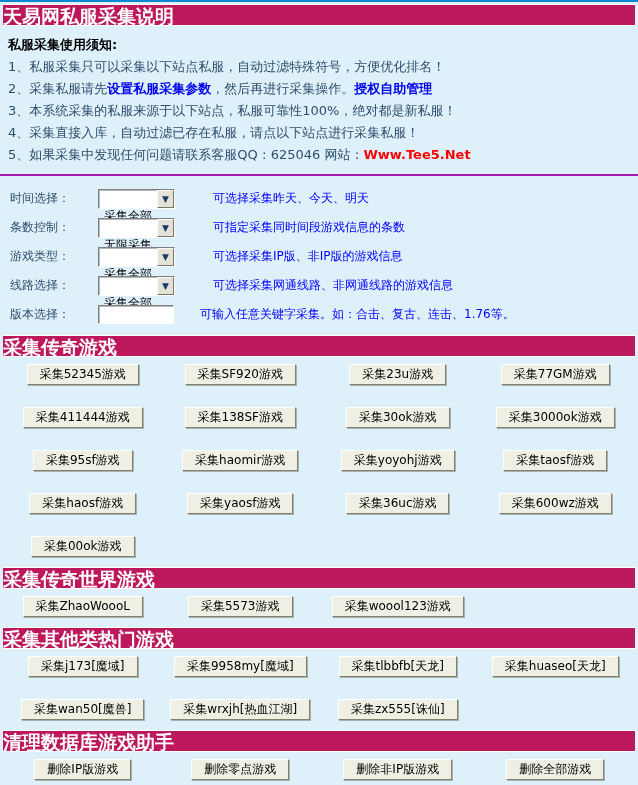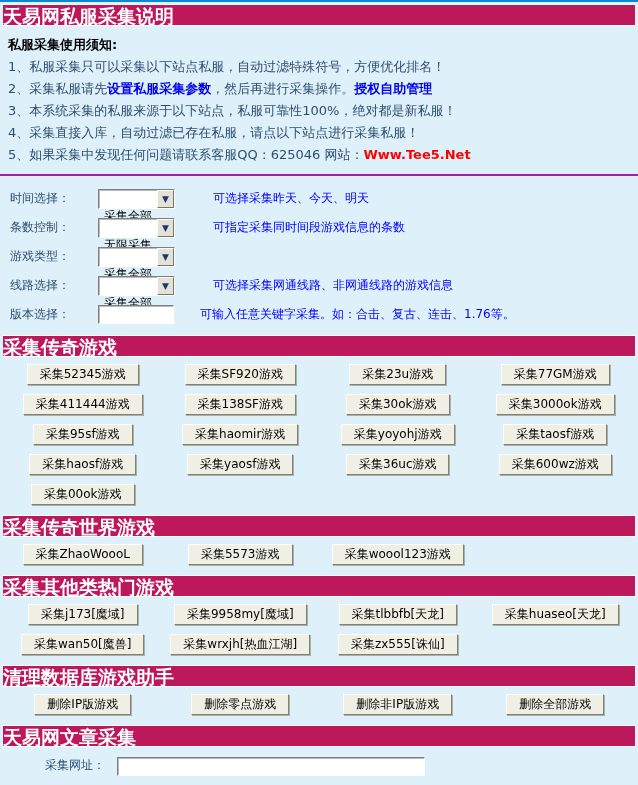--- a/index.html
+++ b/index.html
@@ -54,21 +54,21 @@
   }
   
   .btn {
     height:21px; padding:0 12px; min-width:96px;
     background:#F0EFE4; color:#000000; font-size:12px;
     font-family:"DejaVu Sans","Liberation Sans",sans-serif;
     border:1px solid; border-color:#FFFFFF #83826F #83826F #FFFFFF;
     box-shadow:1px 1px 0 rgba(100,100,90,0.45);
     cursor:pointer; white-space:nowrap;
   }
-  .grid { display:grid; grid-template-columns:repeat(4,1fr); row-gap:9px; padding:5px 4px 8px 4px; justify-items:center; align-items:center; }
+  .grid { display:grid; grid-template-columns:repeat(4,1fr); row-gap:22px; padding:5px 4px 8px 4px; justify-items:center; align-items:center; }
   .cell-left { justify-self:center; }
   
   .article-form { padding:8px 0 0 45px; }
   .article-row { display:flex; align-items:flex-start; height:30px; }
   .article-label { width:68px; color:#2E4E6E; }
   .url-input { width:308px; }
 </style>
 </head>
 <body>
 
@@ -108,20 +108,21 @@
     </span>
     <span class="hint">可指定采集同时间段游戏信息的条数</span>
   </div>
 
   <div class="filter-row">
     <span class="filter-label">游戏类型：</span>
     <span class="sel">
       <span class="sel-text">采集全部</span>
       <span class="sel-btn">▼</span>
     </span>
+    <span class="hint">可选择采集IP版、非IP版的游戏信息</span>
   </div>
 
   <div class="filter-row">
     <span class="filter-label">线路选择：</span>
     <span class="sel">
       <span class="sel-text">采集全部</span>
       <span class="sel-btn">▼</span>
     </span>
     <span class="hint">可选择采集网通线路、非网通线路的游戏信息</span>
   </div>

